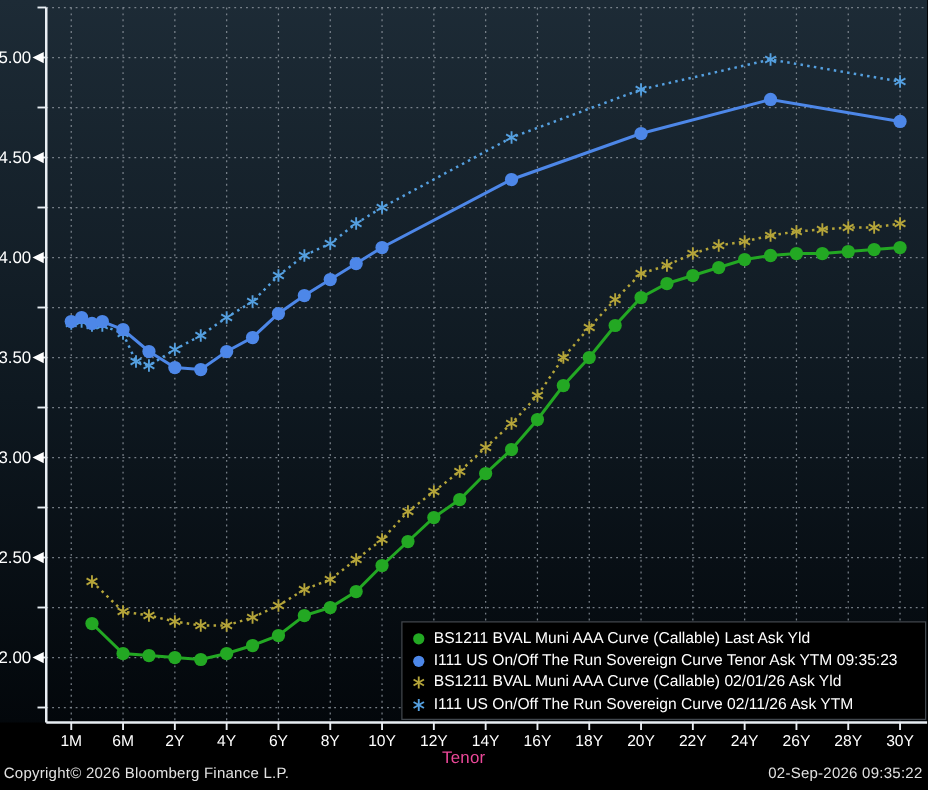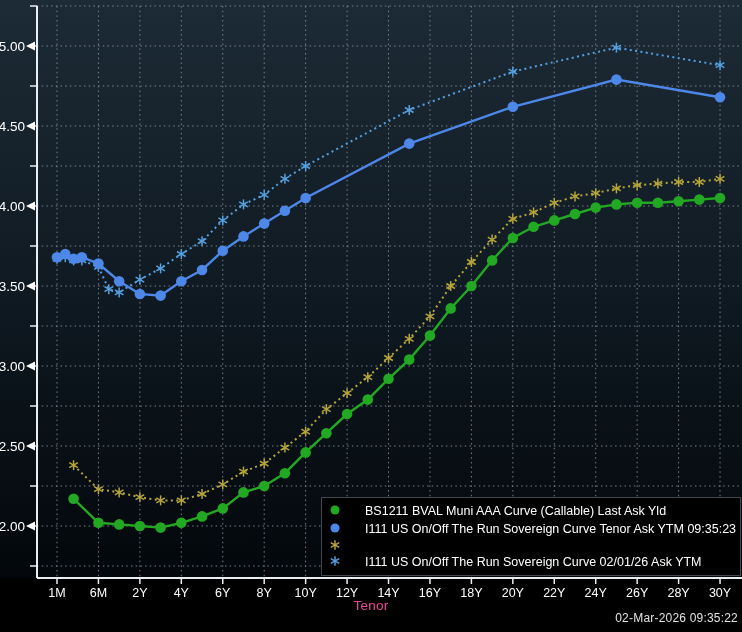--- a/index.html
+++ b/index.html
@@ -15,21 +15,21 @@
   #copyright{left:3px;top:611px;}
   #datetime{right:4px;top:611px;}
   #xaxis-title{position:absolute;left:0;top:598px;width:742px;text-align:center;
     color:#ec4899;font-size:13.5px;}
   #legend{
     position:absolute;left:321px;top:497px;width:420px;height:79px;
     background:#000;border:1px solid #41474d;box-sizing:border-box;
     display:flex;flex-direction:column;justify-content:space-evenly;
     padding:2px 4px 2px 7px;
   }
-  .legend-row{display:flex;align-items:flex-start;gap:24px;cursor:default;}
+  .legend-row{display:flex;align-items:flex-end;gap:6px;cursor:default;}
   .legend-row svg{flex:0 0 auto;}
   .legend-label{color:#fff;font-size:12.5px;white-space:nowrap;}
 </style>
 </head>
 <body>
 
 <div class="chart-root">
   <svg id="chart-svg" width="742" height="632">
       <defs>
         <linearGradient id="bgGrad" x1="0" y1="0" x2="0" y2="1">
@@ -360,25 +360,27 @@
           <circle cx="6" cy="6" r="4.5" fill="#4d87e8"></circle>
         </svg>
         <span class="legend-label">I111 US On/Off The Run Sovereign Curve Tenor Ask YTM 09:35:23</span>
       </div>
       <div class="legend-row">
         <svg width="12" height="12">
           <line x1="6" y1="1.2000000000000002" x2="6" y2="10.8" stroke="#b5a53a" stroke-width="1.5"></line>
           <line x1="10.156921938165306" y1="3.6000000000000005" x2="1.843078061834694" y2="8.399999999999999" stroke="#b5a53a" stroke-width="1.5"></line>
           <line x1="10.156921938165304" y1="8.4" x2="1.843078061834695" y2="3.5999999999999996" stroke="#b5a53a" stroke-width="1.5"></line>
         </svg>
+        <span class="legend-label">BS1211 BVAL Muni AAA Curve (Callable) 02/01/26 Ask Yld</span>
       </div>
       <div class="legend-row">
         <svg width="12" height="12">
           <line x1="6" y1="1.2000000000000002" x2="6" y2="10.8" stroke="#55a0e0" stroke-width="1.5"></line>
           <line x1="10.156921938165306" y1="3.6000000000000005" x2="1.843078061834694" y2="8.399999999999999" stroke="#55a0e0" stroke-width="1.5"></line>
           <line x1="10.156921938165304" y1="8.4" x2="1.843078061834695" y2="3.5999999999999996" stroke="#55a0e0" stroke-width="1.5"></line>
         </svg>
-        <span class="legend-label">I111 US On/Off The Run Sovereign Curve 02/01/26 Ask YTM</span>
+        <span class="legend-label">I111 US On/Off The Run Sovereign Curve 02/11/26 Ask YTM</span>
       </div>
     </div>
   <div id="xaxis-title" class="footer-text">Tenor</div>
-  <div id="datetime" class="footer-text">02-Mar-2026 09:35:22</div>
+  <div id="copyright" class="footer-text">Copyright© 2026 Bloomberg Finance L.P.</div>
+  <div id="datetime" class="footer-text">02-Sep-2026 09:35:22</div>
 </div>
 
 </body></html>

